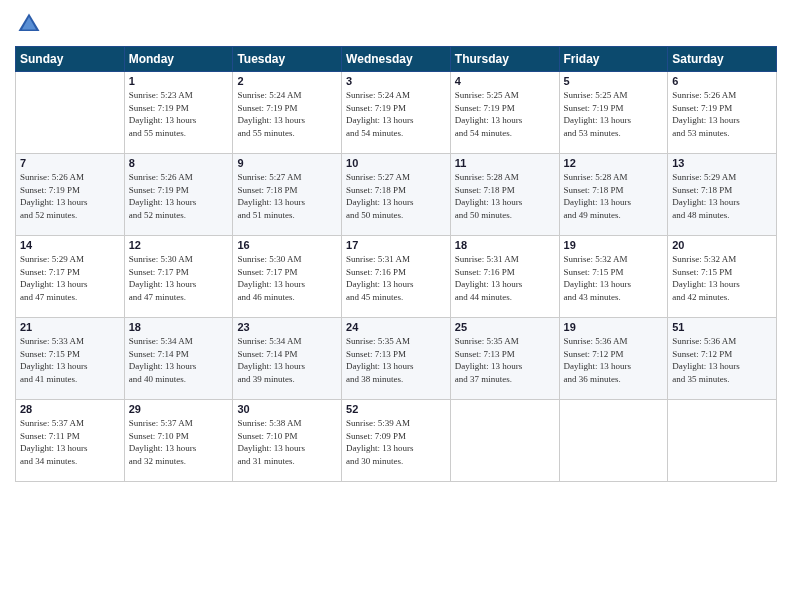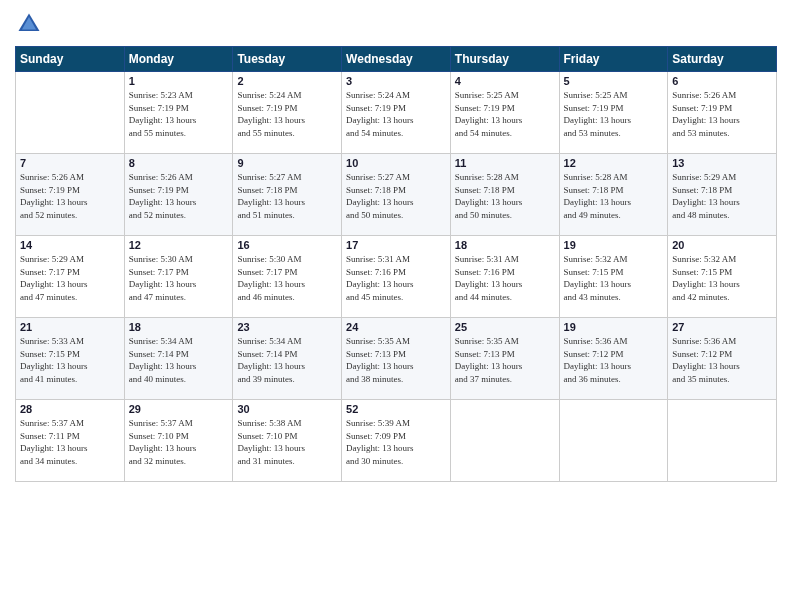--- a/index.html
+++ b/index.html
@@ -234,21 +234,21 @@
           </td>
           <td>
             <div class="day-num">25</div>
             <div class="day-info">Sunrise: 5:35 AM<br>Sunset: 7:13 PM<br>Daylight: 13 hours<br>and 37 minutes.</div>
           </td>
           <td>
             <div class="day-num">19</div>
             <div class="day-info">Sunrise: 5:36 AM<br>Sunset: 7:12 PM<br>Daylight: 13 hours<br>and 36 minutes.</div>
           </td>
           <td>
-            <div class="day-num">27</div>
+            <div class="day-num">51</div>
             <div class="day-info">Sunrise: 5:36 AM<br>Sunset: 7:12 PM<br>Daylight: 13 hours<br>and 35 minutes.</div>
           </td>
         </tr>
         <tr>
           <td>
             <div class="day-num">28</div>
             <div class="day-info">Sunrise: 5:37 AM<br>Sunset: 7:11 PM<br>Daylight: 13 hours<br>and 34 minutes.</div>
           </td>
           <td>
             <div class="day-num">29</div>

